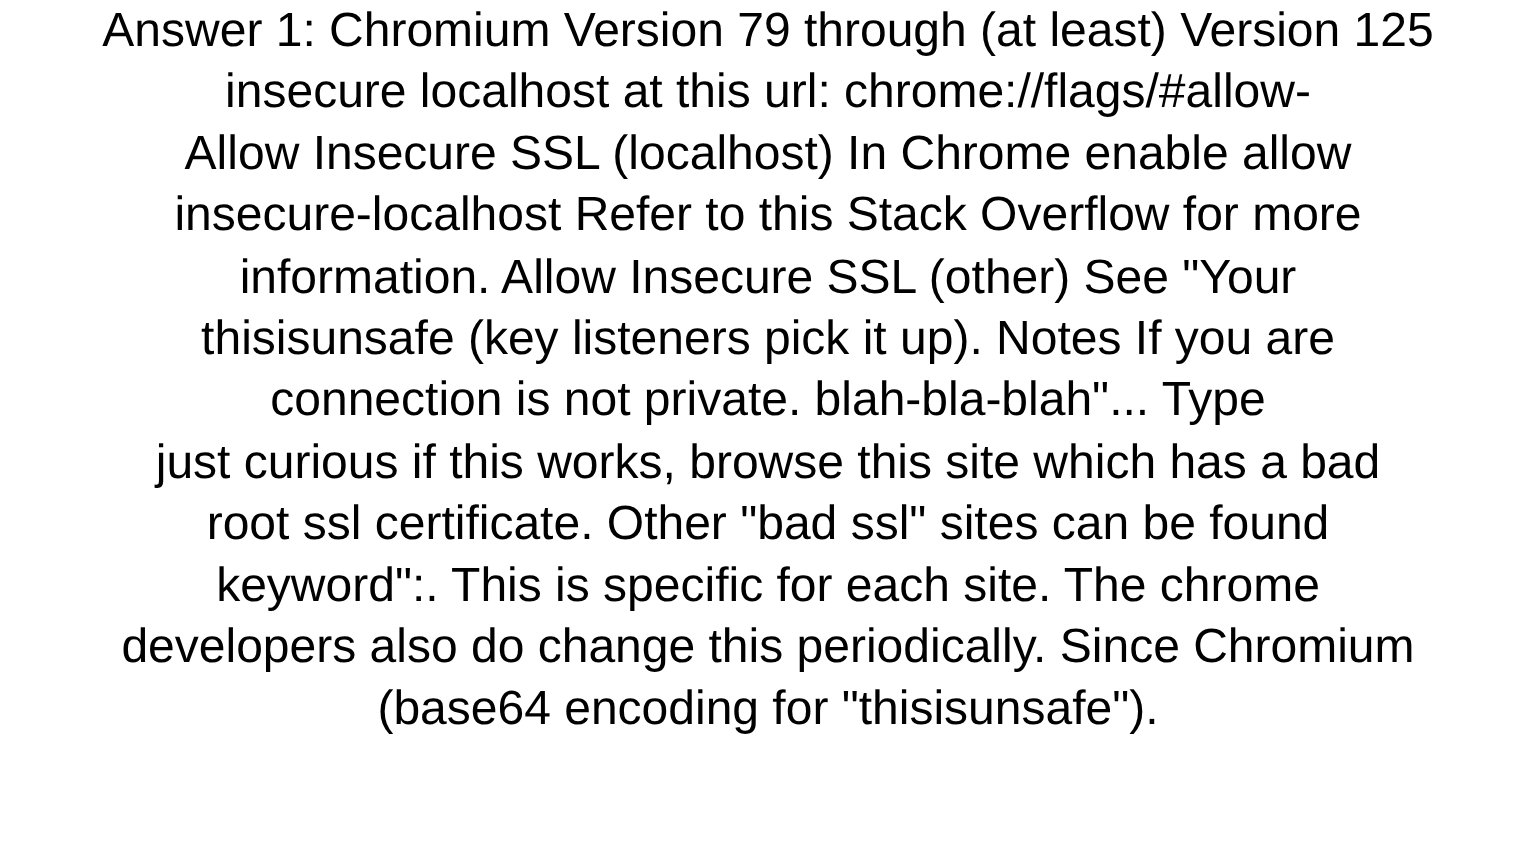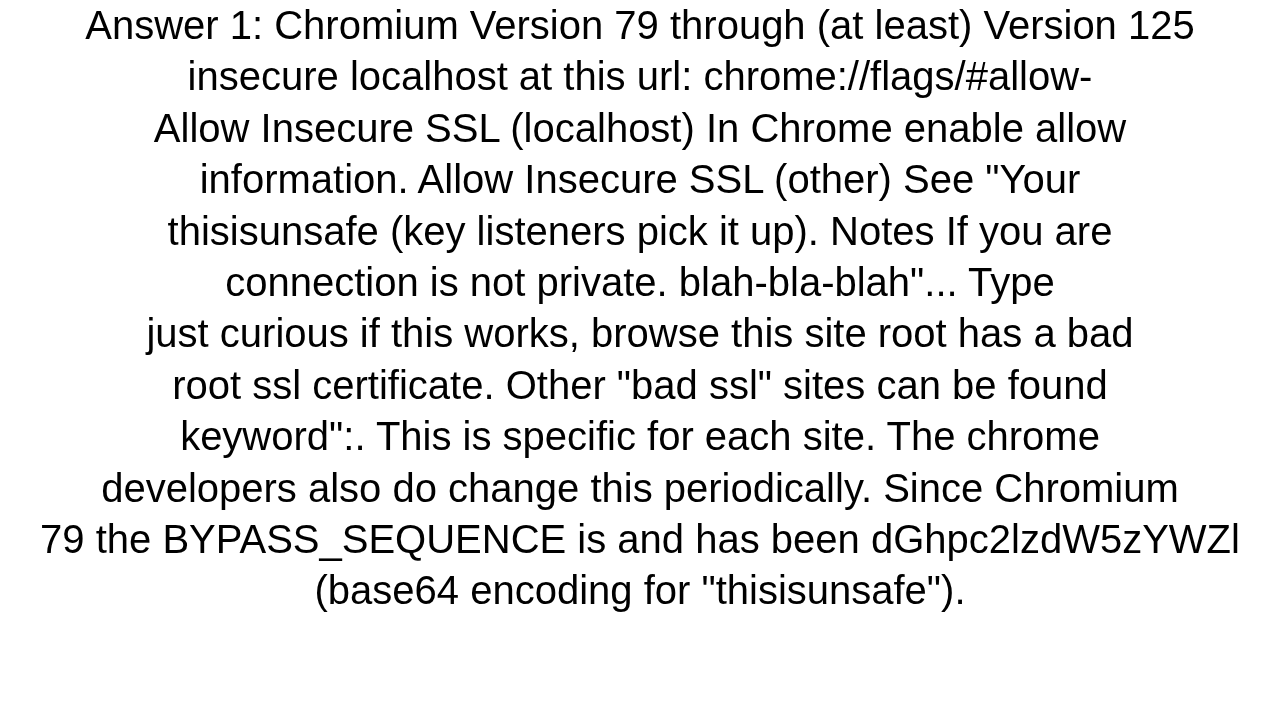--- a/index.html
+++ b/index.html
@@ -49,23 +49,23 @@
   }
 </style>
 <title>Answer 1: Chromium Version 79 through (at least) Version 125</title></head>
 <body style="background: rgb(255, 255, 255);">
 
 <div id="answer-block" style="background: rgb(255, 255, 255); color: rgb(0, 0, 0);">
   <div class="answer-text">
     <span class="answer-line">Answer 1: Chromium Version 79 through (at least) Version 125</span>
     <span class="answer-line">insecure localhost at this url:  chrome://flags/#allow-</span>
     <span class="answer-line">Allow Insecure SSL (localhost) In Chrome enable allow</span>
+    <span class="answer-line">insecure-localhost   Refer to this Stack Overflow for more</span>
     <span class="answer-line">information.  Allow Insecure SSL (other)  See "Your</span>
     <span class="answer-line">thisisunsafe (key listeners pick it up).   Notes If you are</span>
     <span class="answer-line">connection is not private. blah-bla-blah"... Type</span>
-    <span class="answer-line">just curious if this works, browse this site root has a bad</span>
+    <span class="answer-line">just curious if this works, browse this site which has a bad</span>
     <span class="answer-line">root ssl certificate. Other "bad ssl" sites can be found</span>
     <span class="answer-line">keyword":.  This is specific for each site.  The chrome</span>
     <span class="answer-line">developers also do change this periodically.  Since Chromium</span>
-    <span class="answer-line overflow-line">79 the BYPASS_SEQUENCE is and has been dGhpc2lzdW5zYWZl</span>
     <span class="answer-line">(base64 encoding for "thisisunsafe").</span>
   </div>
 </div>
 
 </body></html>

